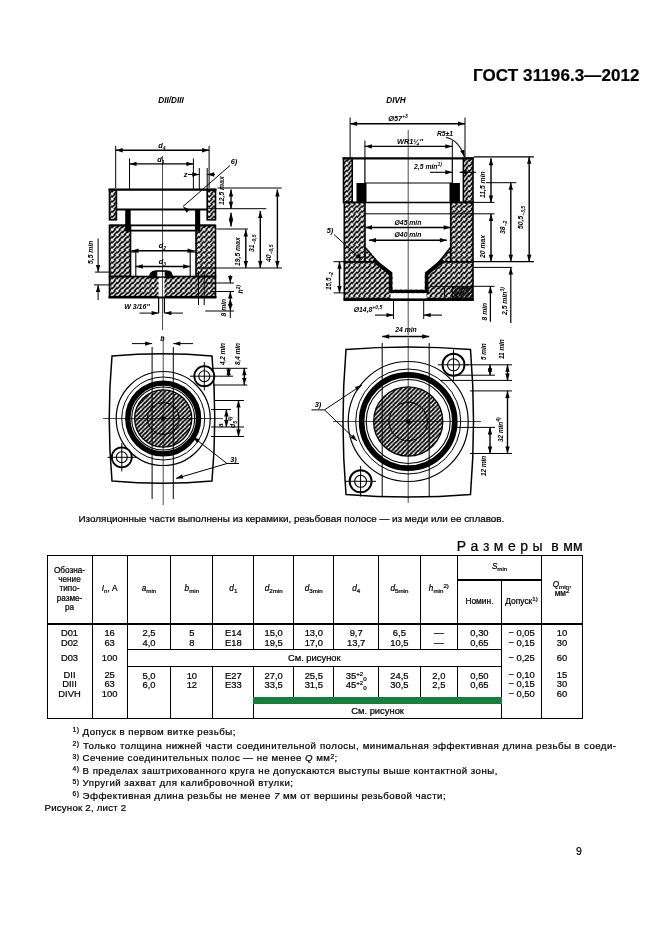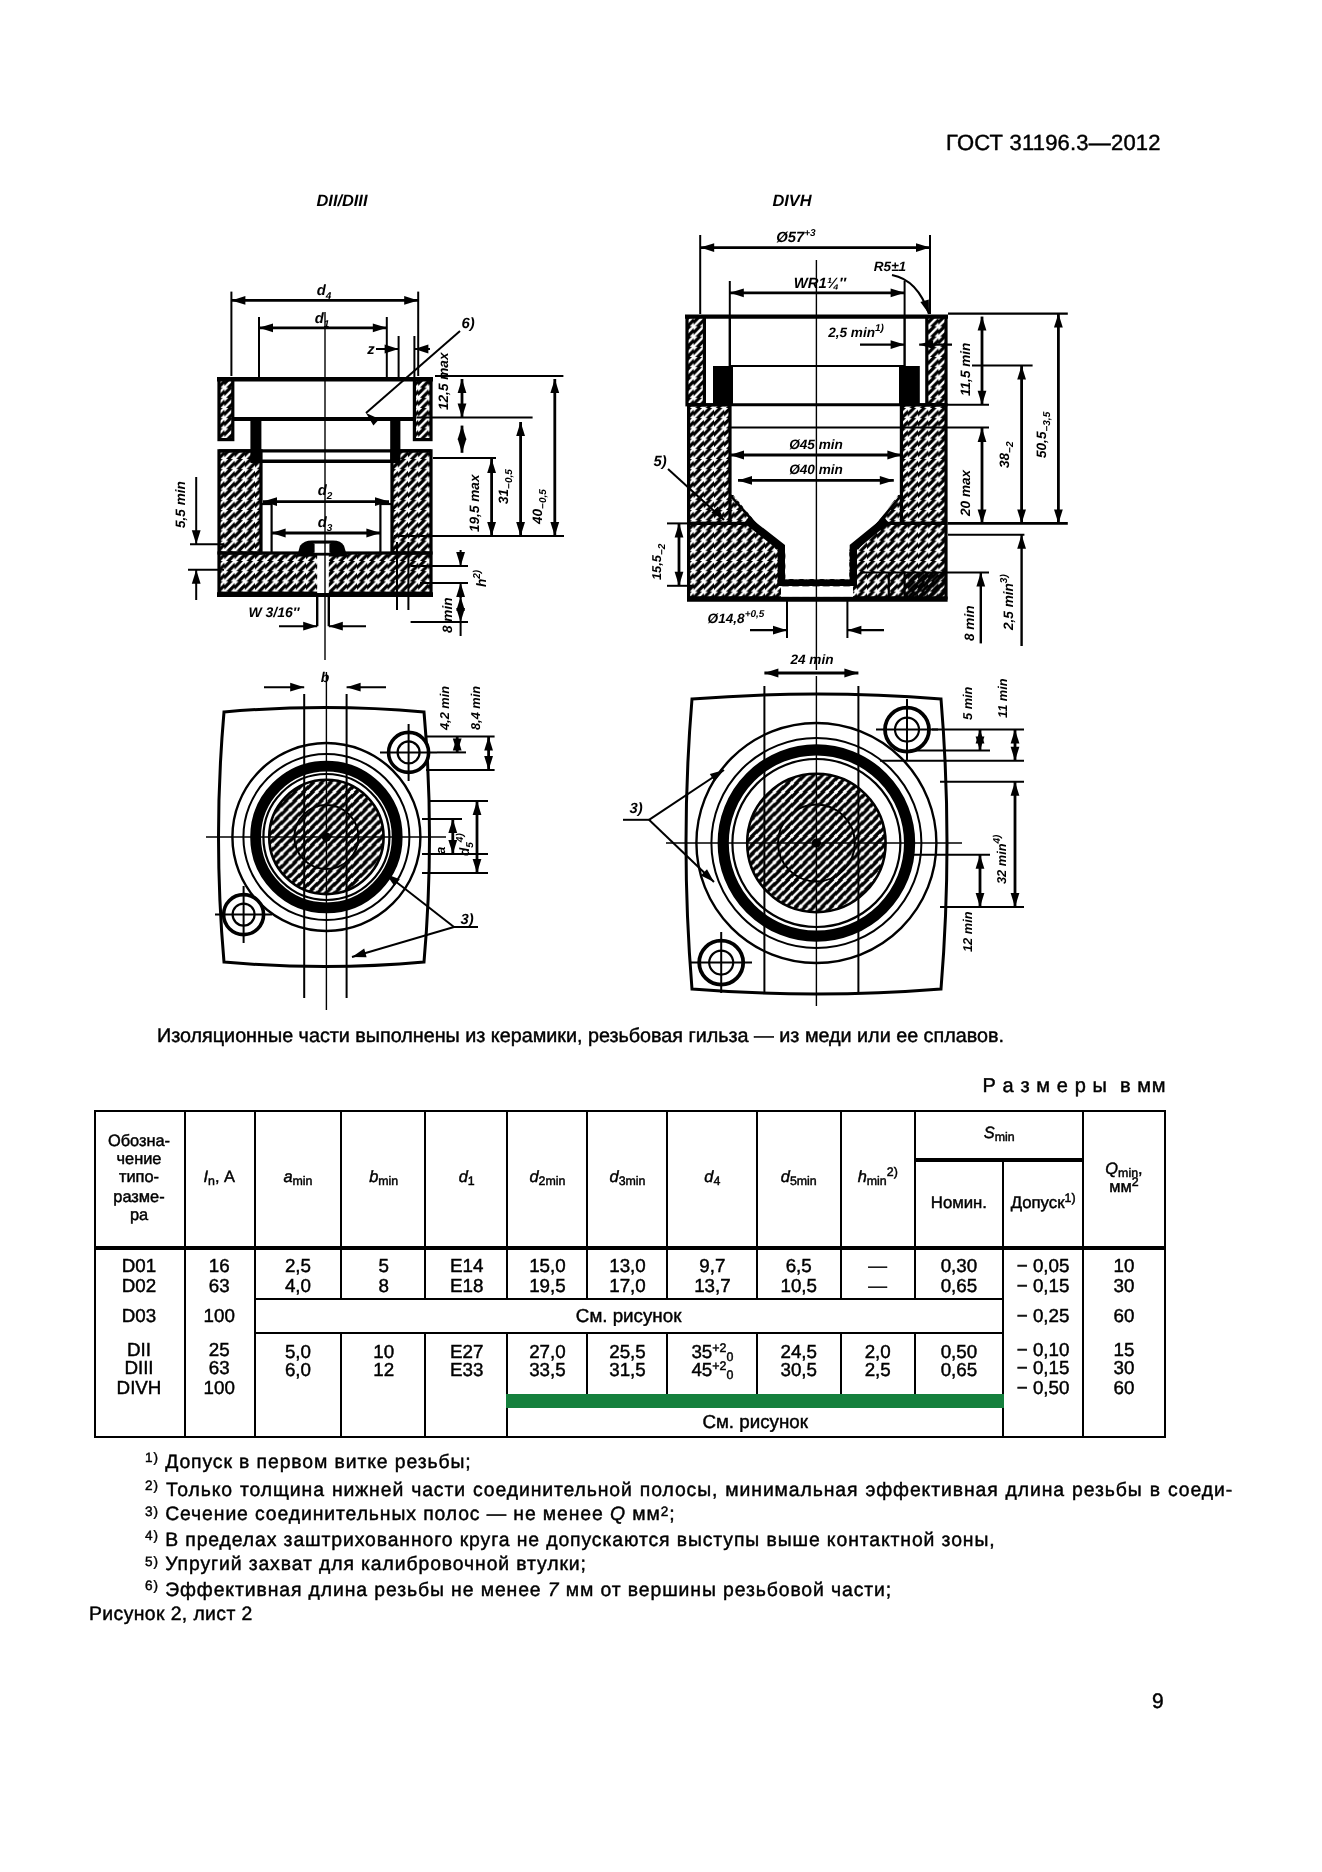--- a/index.html
+++ b/index.html
@@ -20,21 +20,21 @@
 .tb tr.b3 td.bb{border-bottom:7px solid #15803d}
 .tb tr.b4 td{height:14px;vertical-align:middle;padding:0}
 .sb{font-size:6.2px;vertical-align:-1.5px;line-height:0}
 .sp{font-size:6.2px;vertical-align:3px;line-height:0}
 .fn{position:absolute;left:44.5px;width:572px;font-size:9.7px;line-height:12.5px;letter-spacing:0.45px}
 .fn div{height:12.5px}
 .fn sup{font-size:6.8px;line-height:0;vertical-align:2.6px;position:relative;top:0}
 .fn i{line-height:0}
 </style></head><body>
 
-<div class="abs" style="left:473px;top:66px;white-space:nowrap;font-size:11px;font-weight:normal;letter-spacing:0.1px">ГОСТ 31196.3—2012</div>
+<div class="abs" style="left:473px;top:66px;white-space:nowrap;font-size:17px;font-weight:bold;letter-spacing:0.1px">ГОСТ 31196.3—2012</div>
 
 <svg width="661" height="530" viewBox="0 0 661 530" style="position:absolute;left:0;top:0">
     <defs>
       <pattern id="u1" width="5.1" height="5.1" patternUnits="userSpaceOnUse">
         <path d="M-1,4.1 L4.1,-1 M1,6.1 L6.1,1" stroke="#000" stroke-width="1.6"></path>
       </pattern>
       <pattern id="u2" width="4.4" height="4.4" patternUnits="userSpaceOnUse">
         <path d="M-1,3.4 L3.4,-1 M1,5.4 L5.4,1" stroke="#000" stroke-width="1.7"></path>
       </pattern>
     </defs>
@@ -470,23 +470,23 @@
 <text x="318" y="406.5" style="font-size:7.4px;font-style:italic;font-weight:bold;" text-anchor="middle">3)</text>
         <line x1="311.5" y1="409.9" x2="324.5" y2="409.9" stroke="#000" stroke-width="1.0"></line>
         <line x1="324.5" y1="409.9" x2="362" y2="385" stroke="#000" stroke-width="1.0"></line>
         <polygon points="362.0,385.0 357.3,390.7 354.9,387.0" fill="#000"></polygon>
         <line x1="324.5" y1="409.9" x2="357" y2="441" stroke="#000" stroke-width="1.0"></line>
         <polygon points="357.0,441.0 350.4,437.7 353.5,434.6" fill="#000"></polygon>
 </g>
     </g>
   </svg>
 
-<div class="abs" style="left:78.5px;top:513px;font-size:9.9px;letter-spacing:0px">Изоляционные части выполнены из керамики, резьбовая гильза — из меди или ее сплавов.</div>
-
-<div class="abs" style="left:0;top:538px;width:583px;text-align:right;font-size:10px;letter-spacing:0.3px;">Р&nbsp;а&nbsp;з&nbsp;м&nbsp;е&nbsp;р&nbsp;ы&nbsp;&nbsp;в&nbsp;мм</div>
+<div class="abs" style="left:78.5px;top:513px;font-size:9.9px;letter-spacing:0px">Изоляционные части выполнены из керамики, резьбовая полосе — из меди или ее сплавов.</div>
+
+<div class="abs" style="left:0;top:538px;width:583px;text-align:right;font-size:14px;letter-spacing:0.3px;">Р&nbsp;а&nbsp;з&nbsp;м&nbsp;е&nbsp;р&nbsp;ы&nbsp;&nbsp;в&nbsp;мм</div>
 
 <table class="tb">
     <colgroup>
       <col style="width:45px">
       <col style="width:35.2px">
       <col style="width:43.6px">
       <col style="width:42.2px">
       <col style="width:40.8px">
       <col style="width:39.9px">
       <col style="width:40.2px">

